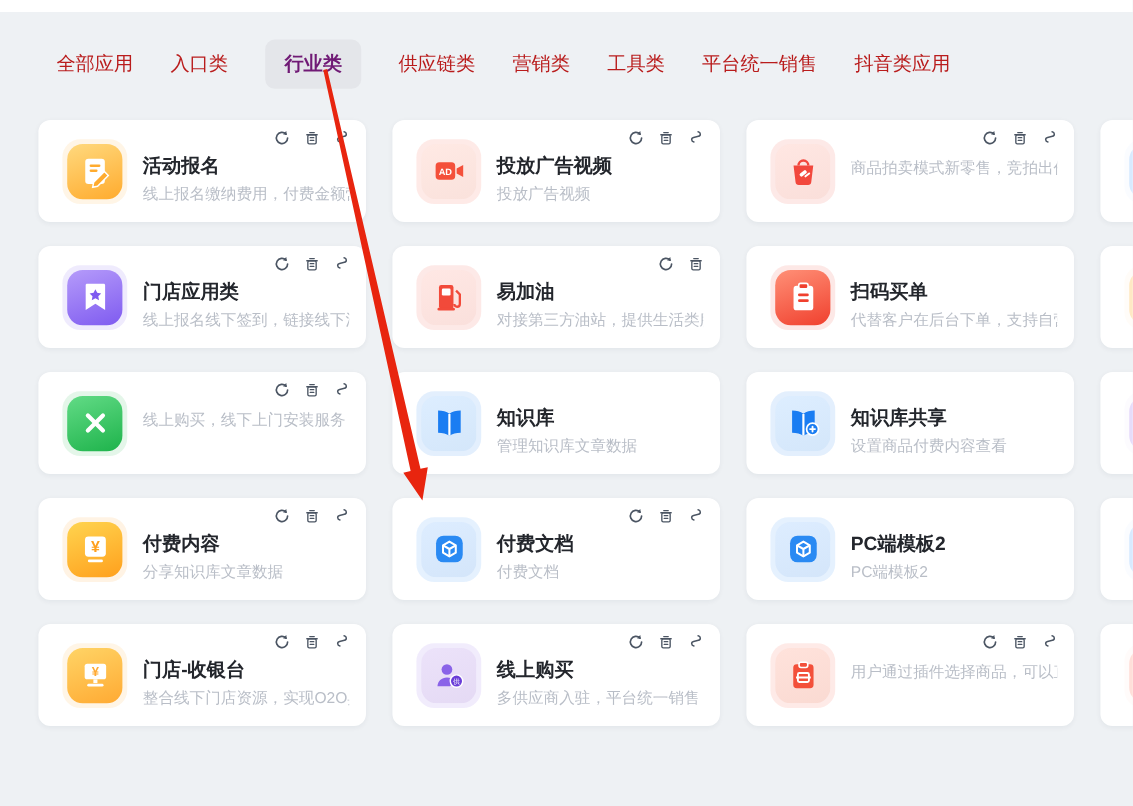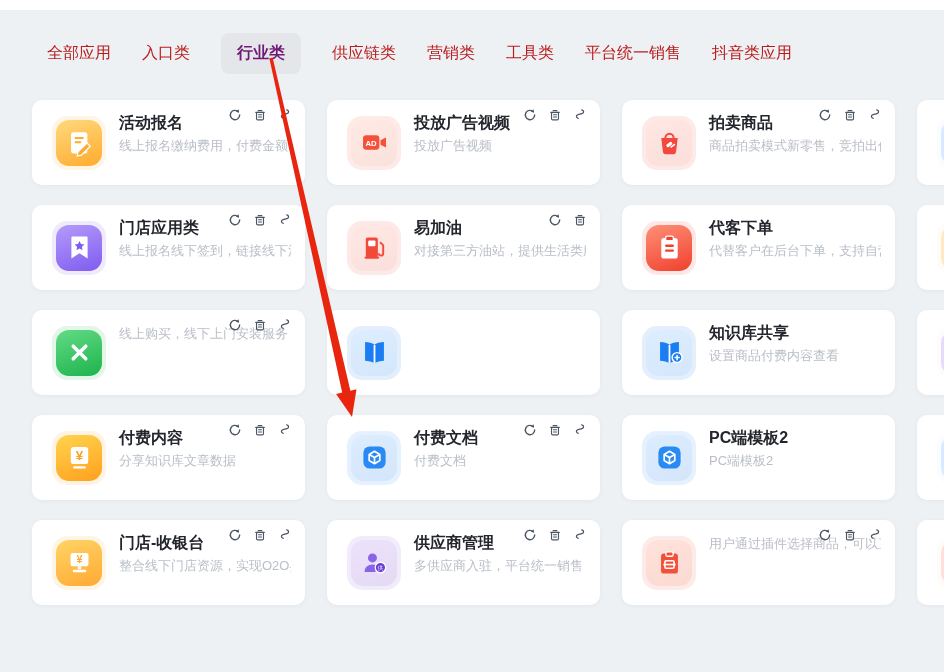--- a/index.html
+++ b/index.html
@@ -22,21 +22,21 @@
   }
   .card{
     position:relative;background:#ffffff;border-radius:10px;
     box-shadow:0 1px 4px rgba(25,35,61,.05);
     display:flex;align-items:center;padding:0 14px 0 20px;box-sizing:border-box;
     cursor:pointer;
   }
   .icon-halo{flex:0 0 auto;padding:4px;border-radius:15px;display:flex;}
   .app-icon{width:46px;height:46px;border-radius:13px;display:flex;align-items:center;justify-content:center;}
   .app-icon svg{display:block;}
-  .texts{margin-left:13px;min-width:0;padding-top:12px;align-self:flex-start;}
+  .texts{margin-left:13px;min-width:0;padding-top:28px;align-self:flex-start;}
   .title{font-size:16px;font-weight:bold;color:#23262c;line-height:22px;white-space:nowrap;}
   .desc{font-size:13px;color:#b9bec7;line-height:18px;margin-top:3px;white-space:nowrap;overflow:hidden;max-width:178px;}
   .actions{position:absolute;top:7px;right:12px;display:flex;gap:9px;}
   .act{width:16px;height:16px;display:flex;cursor:pointer;}
   .act svg{display:block;}
   
   #arrow-overlay{position:absolute;left:0;top:0;pointer-events:none;z-index:30;}
 </style>
 </head>
 <body>
@@ -162,21 +162,20 @@
             <path d="M5.2 8.2h13.6l-1.4 11.6a2.2 2.2 0 0 1-2.2 1.9H8.8a2.2 2.2 0 0 1-2.2-1.9z" fill="#f2483d"></path>
             <path d="M8.6 8.2a3.4 3.4 0 0 1 6.8 0" fill="none" stroke="#f2483d" stroke-width="1.7"></path>
             <g transform="rotate(-38 12 14)">
               <rect x="9.4" y="12.4" width="5.4" height="2.5" rx="1" fill="#fff"></rect>
               <rect x="11.4" y="15.5" width="4.6" height="1.4" rx=".7" fill="#fff"></rect>
             </g>
           </svg>
         </div>
       </div>
       <div class="texts">
-        <div class="title">拍卖商品</div>
         <div class="desc">商品拍卖模式新零售，竞拍出价得...</div>
       </div>
     </div>
     <div class="card">
       <div class="icon-halo" style="background: rgba(216, 234, 255, 0.12);">
         <div class="app-icon" style="background: rgb(216, 234, 255);"></div>
       </div>
     </div>
     <div class="card">
       <div class="actions">
@@ -254,21 +253,21 @@
         <div class="app-icon" style="background: linear-gradient(160deg, rgb(255, 144, 119), rgb(240, 64, 46));">
           <svg width="29" height="29" viewBox="0 0 24 24" font-family="Liberation Sans, DejaVu Sans, sans-serif">
             <rect x="5.2" y="4.2" width="13.6" height="17" rx="2.2" fill="#fff"></rect>
             <rect x="8.8" y="2.6" width="6.4" height="3.8" rx="1.3" fill="#f0402e" stroke="#fff" stroke-width="1.1"></rect>
             <rect x="8.3" y="9.6" width="7.4" height="1.9" rx=".9" fill="#f0402e"></rect>
             <rect x="8.3" y="13.6" width="7.4" height="1.9" rx=".9" fill="#f0402e"></rect>
           </svg>
         </div>
       </div>
       <div class="texts">
-        <div class="title">代客下单</div>
+        <div class="title">扫码买单</div>
         <div class="desc">代替客户在后台下单，支持自营，...</div>
       </div>
     </div>
     <div class="card">
       <div class="icon-halo" style="background: rgba(255, 233, 196, 0.12);">
         <div class="app-icon" style="background: rgb(255, 233, 196);"></div>
       </div>
     </div>
     <div class="card">
       <div class="actions">
@@ -309,20 +308,24 @@
       </div>
     </div>
     <div class="card">
       <div class="icon-halo" style="background: rgba(26, 125, 242, 0.12);">
         <div class="app-icon" style="background: linear-gradient(160deg, rgba(255, 255, 255, 0.133), rgba(0, 0, 0, 0.02)), rgb(216, 235, 255);">
           <svg width="29" height="29" viewBox="0 0 24 24" font-family="Liberation Sans, DejaVu Sans, sans-serif">
             <path d="M12 5.6C10 4.1 7.3 3.4 4.2 3.4v15.4c3.1 0 5.8.7 7.8 2.1 2-1.4 4.7-2.1 7.8-2.1V3.4c-3.1 0-5.8.7-7.8 2.2z" fill="#1a7df2"></path>
             <path d="M12 5.8v15" stroke="#fff" stroke-width="1.5"></path>
           </svg>
         </div>
+      </div>
+      <div class="texts">
+        <div class="title">知识库</div>
+        <div class="desc">管理知识库文章数据</div>
       </div>
     </div>
     <div class="card">
       <div class="icon-halo" style="background: rgba(26, 125, 242, 0.12);">
         <div class="app-icon" style="background: linear-gradient(160deg, rgba(255, 255, 255, 0.133), rgba(0, 0, 0, 0.02)), rgb(216, 235, 255);">
           <svg width="29" height="29" viewBox="0 0 24 24" font-family="Liberation Sans, DejaVu Sans, sans-serif">
             <path d="M12 5.6C10 4.1 7.3 3.4 4.2 3.4v15.4c3.1 0 5.8.7 7.8 2.1 2-1.4 4.7-2.1 7.8-2.1V3.4c-3.1 0-5.8.7-7.8 2.2z" fill="#1a7df2"></path>
             <path d="M12 5.8v15" stroke="#fff" stroke-width="1.5"></path>
             <circle cx="18.3" cy="16.2" r="4.1" fill="#1a7df2" stroke="#fff" stroke-width="1.2"></circle>
             <path d="M18.3 14.5v3.4M16.6 16.2H20" stroke="#fff" stroke-width="1.3" stroke-linecap="round"></path>
@@ -502,21 +505,21 @@
         <div class="app-icon" style="background: linear-gradient(160deg, rgba(255, 255, 255, 0.133), rgba(0, 0, 0, 0.02)), rgb(233, 222, 249);">
           <svg width="29" height="29" viewBox="0 0 24 24" font-family="Liberation Sans, DejaVu Sans, sans-serif">
             <circle cx="10.3" cy="8.2" r="3.7" fill="#8a63e8"></circle>
             <path d="M3.8 19.8c0-3.7 2.9-6.1 6.5-6.1 2.1 0 4 .8 5.2 2.1l-3 4z" fill="#8a63e8"></path>
             <circle cx="16.9" cy="16.2" r="4.3" fill="#6a3dd8" stroke="#fff" stroke-width="1"></circle>
             <text x="16.9" y="18.2" font-size="4.8" fill="#fff" text-anchor="middle">供</text>
           </svg>
         </div>
       </div>
       <div class="texts">
-        <div class="title">供应商管理</div>
+        <div class="title">线上购买</div>
         <div class="desc">多供应商入驻，平台统一销售，商...</div>
       </div>
     </div>
     <div class="card">
       <div class="actions">
         <span class="act">
           <svg width="16" height="16" viewBox="0 0 24 24">
             <path d="M19 12a7 7 0 1 1-2.05-4.95" fill="none" stroke="#4b5563" stroke-width="2.1" stroke-linecap="round"></path>
             <path d="M17.4 3.2l.6 4.9-4.9-.9z" fill="#4b5563"></path>
           </svg>

